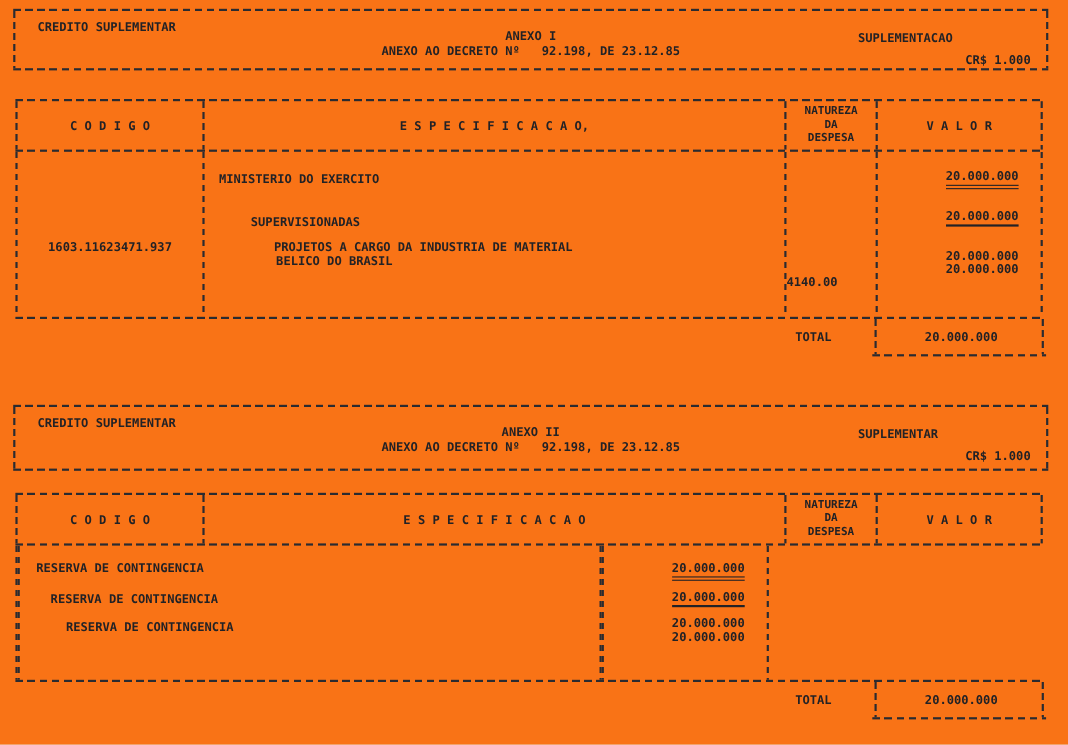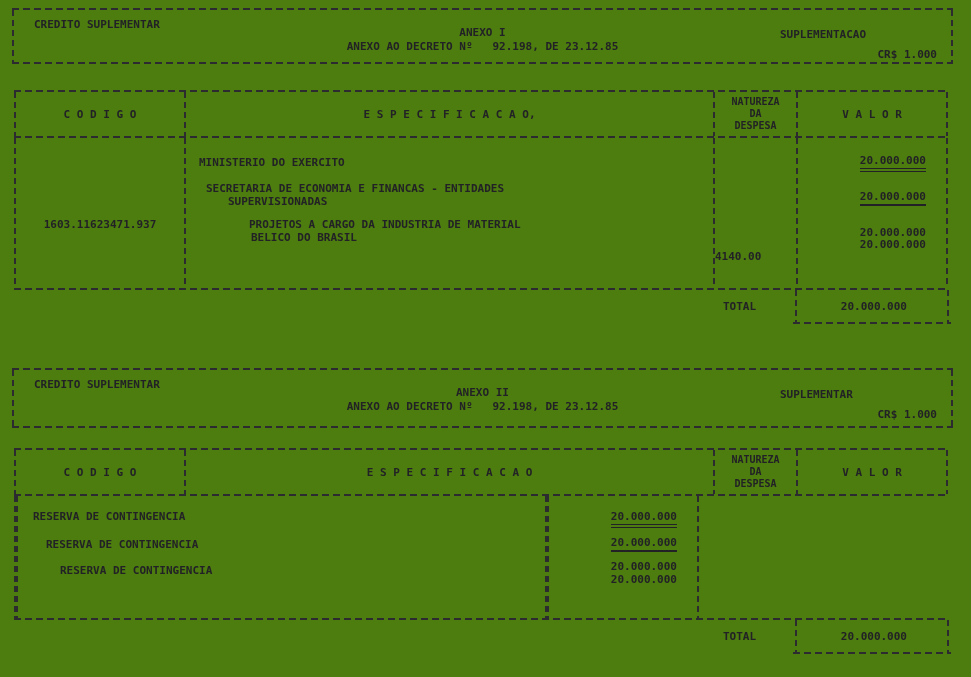--- a/index.html
+++ b/index.html
@@ -1,17 +1,17 @@
 <!DOCTYPE html>
 <html><head>
 <meta charset="utf-8">
 <style>
   html,body{margin:0;padding:0;background:#e8e7e2;}
   .sheet{
-    position:relative;width:971px;height:677px;background:#4d7c0f;
+    position:relative;width:971px;height:677px;background:#f97316;
     font-family:"DejaVu Sans Mono","Liberation Mono",monospace;
     color:#222226;font-weight:700;font-size:11px;overflow:hidden;
   }
   .t{white-space:pre;}
   
   .hrule{height:2px;background:repeating-linear-gradient(90deg,#2b2b30 0 7px,transparent 7px 11px);}
   .vline{width:2px;flex:0 0 2px;background:repeating-linear-gradient(180deg,#2b2b30 0 6px,transparent 6px 10px);}
   
   .hdrbox{margin-left:12px;width:941px;}
   .hdrbox .inner{position:relative;height:52px;display:flex;}
@@ -102,21 +102,20 @@
       <div class="hrule"></div>
 
       <div class="trow body1">
         <div class="vline"></div>
         <div class="cell c-cod">
           <span class="t abs code1">1603.11623471.937</span>
         </div>
         <div class="vline"></div>
         <div class="cell c-esp">
           <span class="t abs s1-l1">MINISTERIO DO EXERCITO</span>
-          <span class="t abs s1-l2">SECRETARIA DE ECONOMIA E FINANCAS - ENTIDADES</span>
           <span class="t abs s1-l3">SUPERVISIONADAS</span>
           <span class="t abs s1-l4">PROJETOS A CARGO DA INDUSTRIA DE MATERIAL</span>
           <span class="t abs s1-l5">BELICO DO BRASIL</span>
         </div>
         <div class="vline"></div>
         <div class="cell c-nat">
           <span class="t abs natval1">4140.00</span>
         </div>
         <div class="vline"></div>
         <div class="cell c-val valcol">

